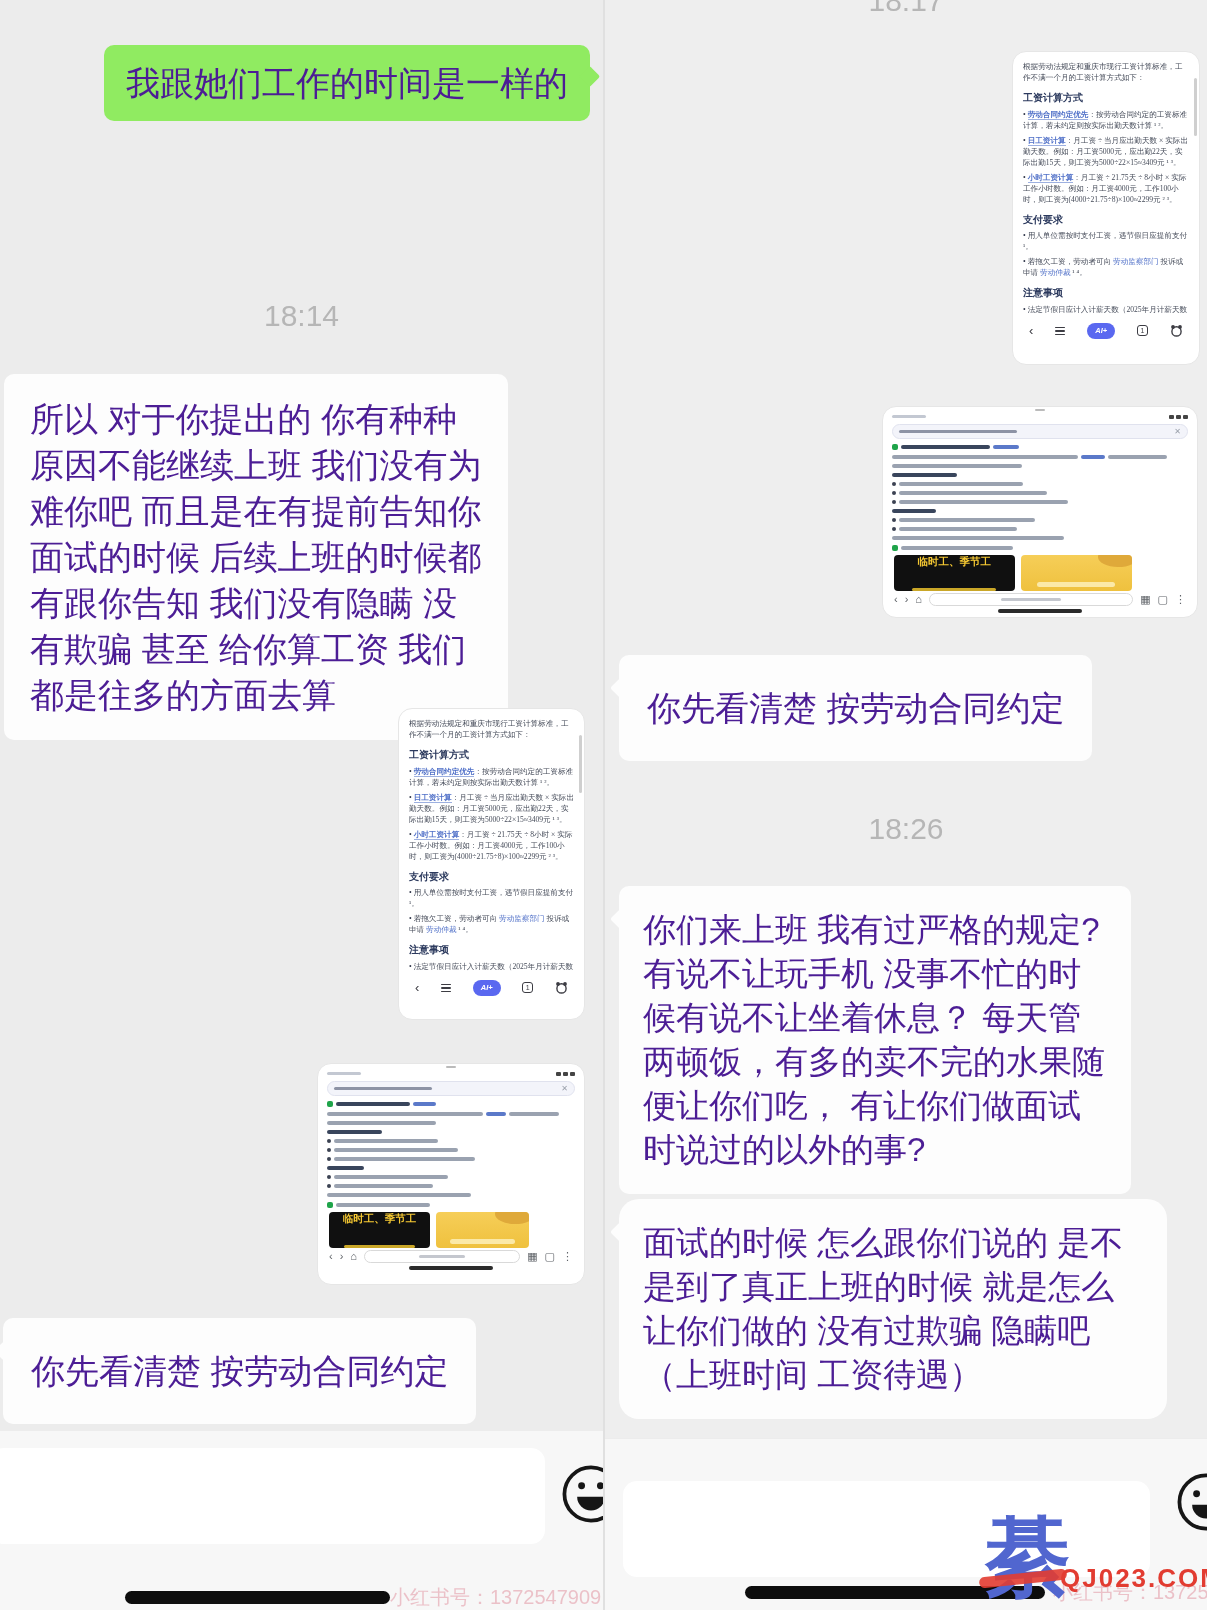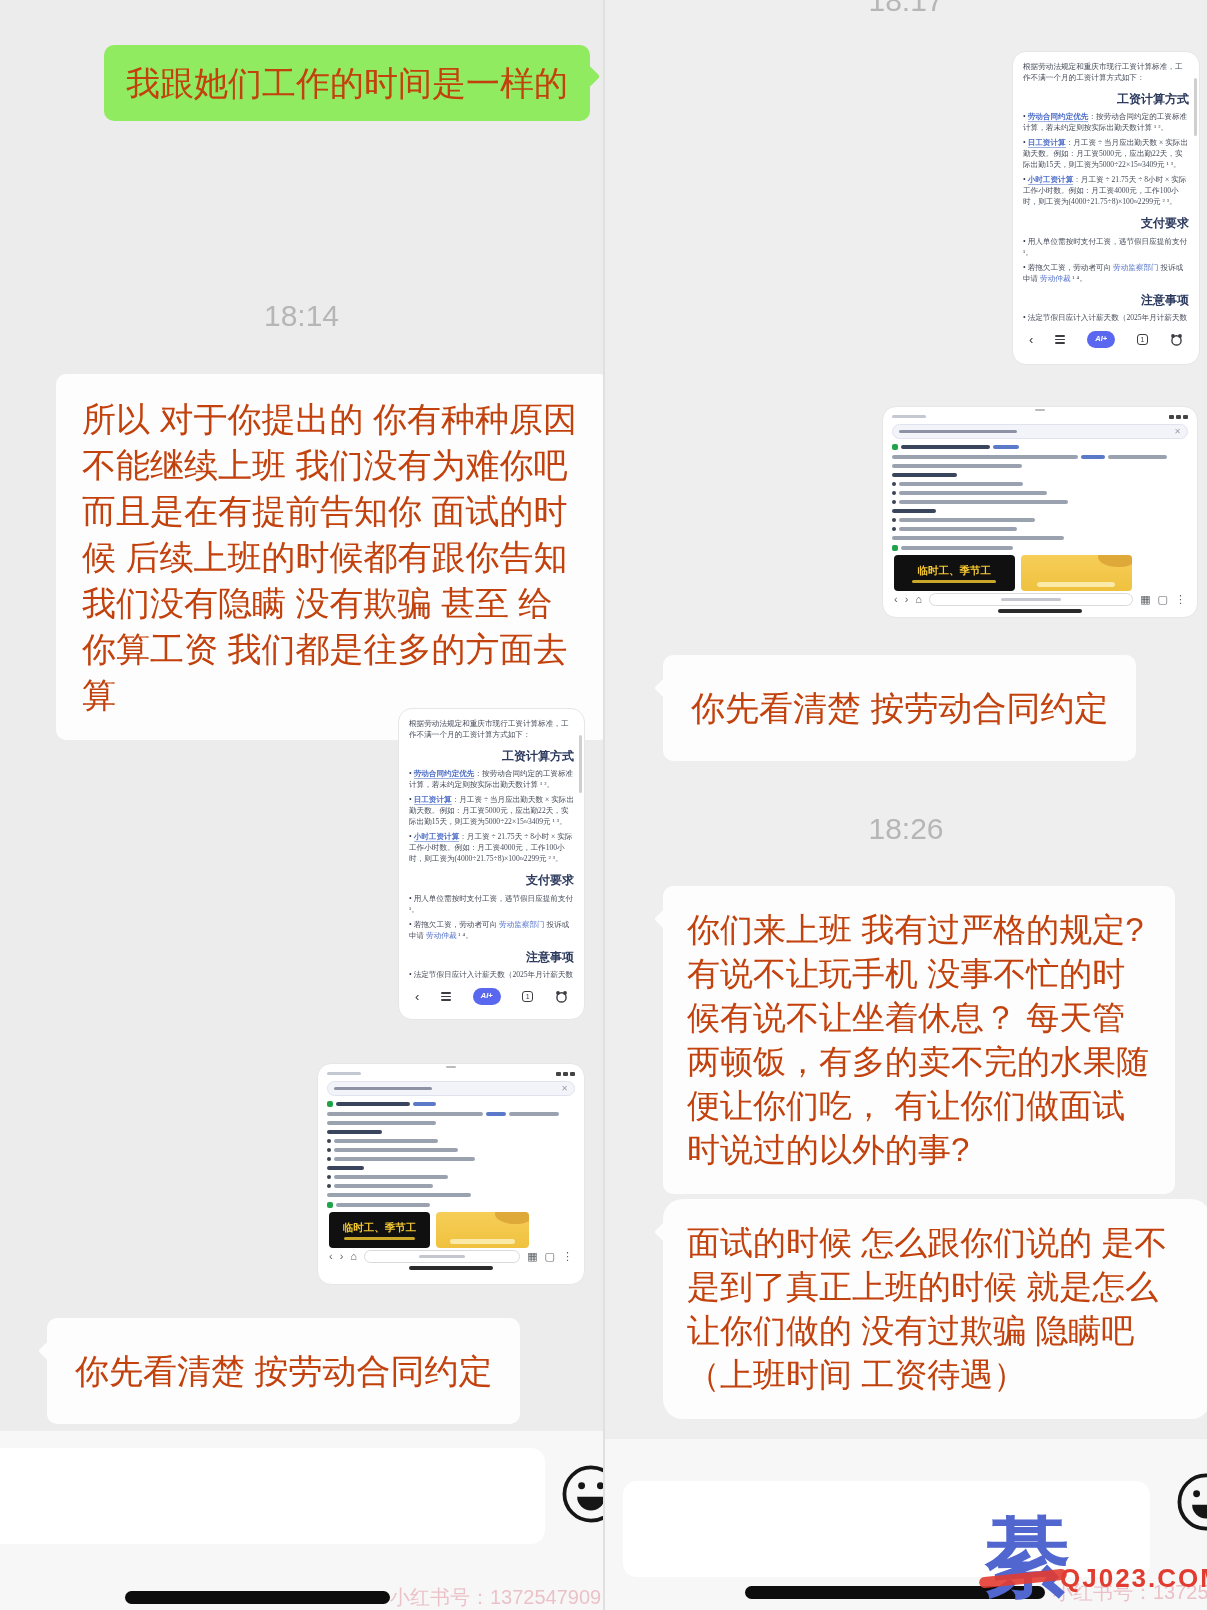--- a/index.html
+++ b/index.html
@@ -4,56 +4,56 @@
 <style>
   html,body{margin:0;padding:0;background:#dcdcdc;}
   *{box-sizing:border-box;}
   .stage{position:relative;width:1207px;height:1610px;overflow:hidden;
          font-family:"Liberation Sans","DejaVu Sans",sans-serif;background:#ececec;}
   .panel{position:absolute;top:0;height:1610px;overflow:hidden;background:#ececec;}
   .panel.left{left:0;width:603px;}
   .panel.right{left:603px;width:604px;background:#eeeeee;border-left:2px solid #e0e0e0;}
 
   
-  .msg{position:absolute;border-radius:10px;font-size:34px;line-height:46px;color:#c2410c;
-       padding:15px 22px;word-break:break-all;margin-left:44px;}
+  .msg{position:absolute;border-radius:10px;font-size:34px;line-height:46px;color:#4c1d95;
+       padding:15px 22px;word-break:break-all;}
   .msg-out{background:#90EB61;}
   .msg-out::after{content:"";position:absolute;right:-7px;top:24px;width:15px;height:15px;
        background:#90EB61;transform:rotate(45deg);border-radius:2px;}
   .msg-in{background:#FDFDFD;}
   .msg-in.tail::after{content:"";position:absolute;left:-6px;top:26px;width:14px;height:14px;
        background:#FDFDFD;transform:rotate(45deg);border-radius:2px;}
   .time{position:absolute;width:100%;text-align:center;color:#B6B6B6;font-size:30px;}
 
   
   .g1{top:45px;right:13px;}
   .g2{top:163px;right:13px;}
   .t1{top:299px;}
-  .long-l{top:374px;left:12px;width:553px;padding:22px 26px;line-height:46px;}
+  .long-l{top:374px;left:4px;width:504px;padding:22px 26px;line-height:46px;}
   .reply-l{top:1318px;left:3px;padding:30px 28px;}
   
   .t-top{top:-16px;}
   .reply-r{top:655px;left:14px;padding:30px 28px;}
   .t2{top:812px;}
   .big1{top:886px;left:14px;width:512px;font-size:33px;line-height:44px;padding:22px 24px;}
   .big2{top:1199px;left:14px;width:548px;font-size:33px;line-height:44px;padding:22px 24px;border-radius:20px;}
 
   
   .img-card{position:absolute;background:#fff;border-radius:14px;border:1px solid #e6e6e6;
             overflow:hidden;}
   .doc-l{left:398px;top:708px;width:187px;height:312px;}
   .doc-r{left:407px;top:51px;width:188px;height:314px;}
   .web-l{left:317px;top:1063px;width:268px;height:222px;}
   .web-r{left:277px;top:406px;width:316px;height:212px;}
 
   
   .doc-in{position:relative;width:100%;height:100%;padding:9px 10px 6px 10px;display:flex;
           flex-direction:column;font-size:7.6px;line-height:1.45;color:#454b59;overflow:hidden;}
   .doc-in p{margin:0 0 4px 0;font-family:Liberation Serif, serif;}
-  .doc-in h4{margin:4px 0 3px 0;font-size:12px;color:#2c3a5e;text-align:right;}
+  .doc-in h4{margin:4px 0 3px 0;font-size:10px;color:#2c3a5e;}
   .doc-link{color:#5070C8;font-weight:bold;border-bottom:.5px solid #9db0e0;}
   .doc-link2{color:#5070C8;}
   .blt{color:#30364a;margin-right:2px;}
   .doc-scroll{position:absolute;right:2px;top:26px;width:3px;height:58px;background:#cfcfcf;border-radius:2px;}
   .doc-bar{margin-top:auto;display:flex;align-items:center;justify-content:space-between;
            padding:4px 6px 2px 6px;}
   .doc-bar .chev{font-size:13px;color:#3c3c43;line-height:1;}
   .hamb{display:flex;flex-direction:column;gap:2px;}
   .hamb i{display:block;width:10px;height:1.6px;background:#3c3c43;border-radius:1px;}
   .ai-pill{background:#5A68F0;color:#fff;border-radius:999px;padding:3px 8px;font-size:7.5px;
@@ -76,21 +76,21 @@
   .searchbar{margin-top:4px;height:15px;border:1px solid #e0e2ee;background:#f3f4fa;border-radius:8px;
              display:flex;align-items:center;justify-content:space-between;padding:0 6px;}
   .searchbar .q{width:42%;height:3.5px;background:#8d93a5;border-radius:2px;}
   .searchbar .x{color:#9aa0ab;font-size:8px;line-height:1;}
   .wrow{display:flex;align-items:center;gap:3px;margin-top:5px;}
   .dotb{width:4px;height:4px;border-radius:50%;background:#3b4252;flex:none;}
   .gdot{width:6px;height:6px;border-radius:2px;background:#1fa44a;flex:none;}
   .thumbs{display:flex;gap:6px;margin-top:4px;padding-left:2px;}
   .thumb-black{flex:none;width:41%;height:36px;background:#101010;border-radius:4px;color:#F5C832;
        font-size:10.5px;font-weight:bold;display:flex;flex-direction:column;align-items:center;
-       justify-content:center;gap:2px;}
+       justify-content:space-between;gap:2px;}
   .thumb-black i{display:block;width:70%;height:3px;background:#caa728;border-radius:2px;}
   .thumb-yellow{flex:none;width:38%;height:36px;border-radius:4px;position:relative;overflow:hidden;
        background:linear-gradient(180deg,#F6CE58,#EFC13E);}
   .thumb-yellow .blob{position:absolute;right:-6px;top:-8px;width:40px;height:20px;background:#DFA93A;
        border-radius:50%;}
   .thumb-yellow .stripe{position:absolute;left:15%;bottom:4px;width:70%;height:5px;background:#FBE9A8;
        border-radius:3px;}
   .webbar{margin-top:auto;display:flex;align-items:center;gap:7px;padding:2px 2px 0 2px;color:#5f6368;}
   .webbar .ic{font-size:11px;line-height:1;}
   .webbar .oval{flex:1;height:13px;border:1px solid #d9d9d9;border-radius:999px;background:#fff;

